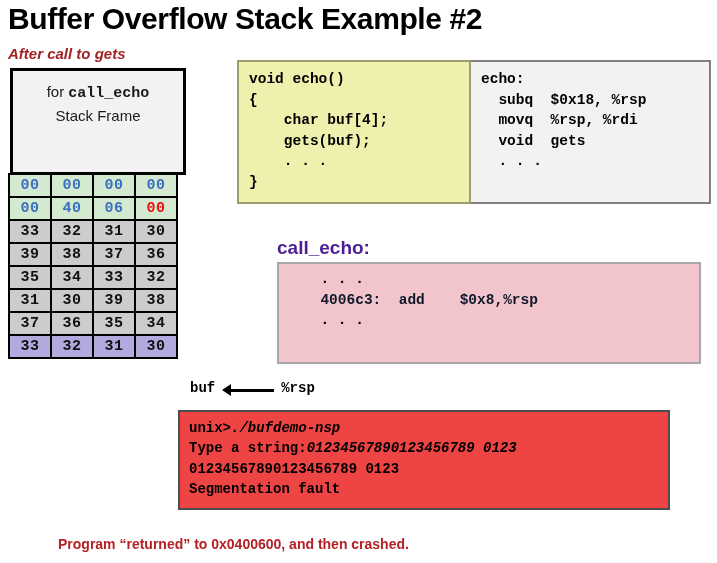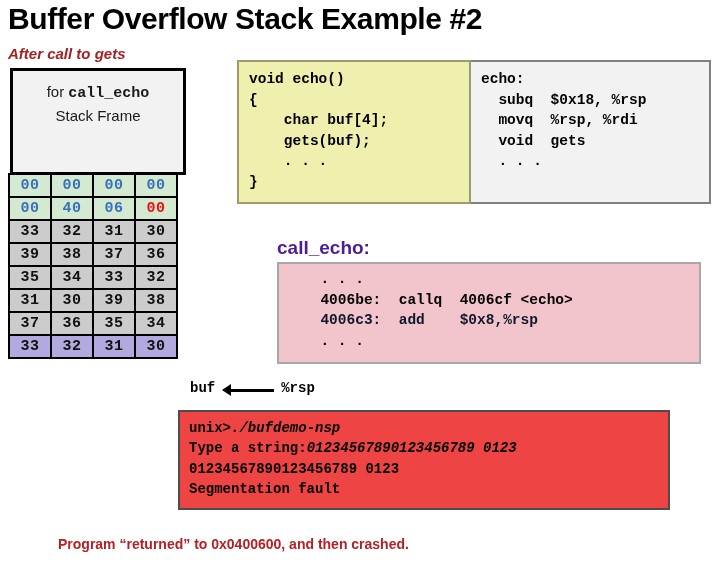--- a/index.html
+++ b/index.html
@@ -309,21 +309,20 @@
       <div class="code-line">  subq  $0x18, %rsp</div>
       <div class="code-line">  movq  %rsp, %rdi</div>
       <div class="code-line">  void  gets</div>
       <div class="code-line">  . . .</div>
     </div>
 </div>
 
 <div id="call-echo-heading">call_echo:</div>
 <div id="call-echo-box">
     <div class="code-line">  . . .</div>
-    <div class="code-line">  4006be:  callq  4006cf &lt;echo&gt;</div>
     <div class="code-line red">  4006c3:  add    $0x8,%rsp</div>
     <div class="code-line">  . . .</div>
   </div>
 
 <div id="terminal-box">
     <div class="term-line"><span>unix&gt;</span><span class="term-italic">./bufdemo-nsp</span></div>
     <div class="term-line"><span>Type a string:</span><span class="term-italic">01234567890123456789 0123</span></div>
     <div class="term-line"><span>01234567890123456789 0123</span></div>
     <div class="term-line"><span>Segmentation fault</span></div>
   </div>

